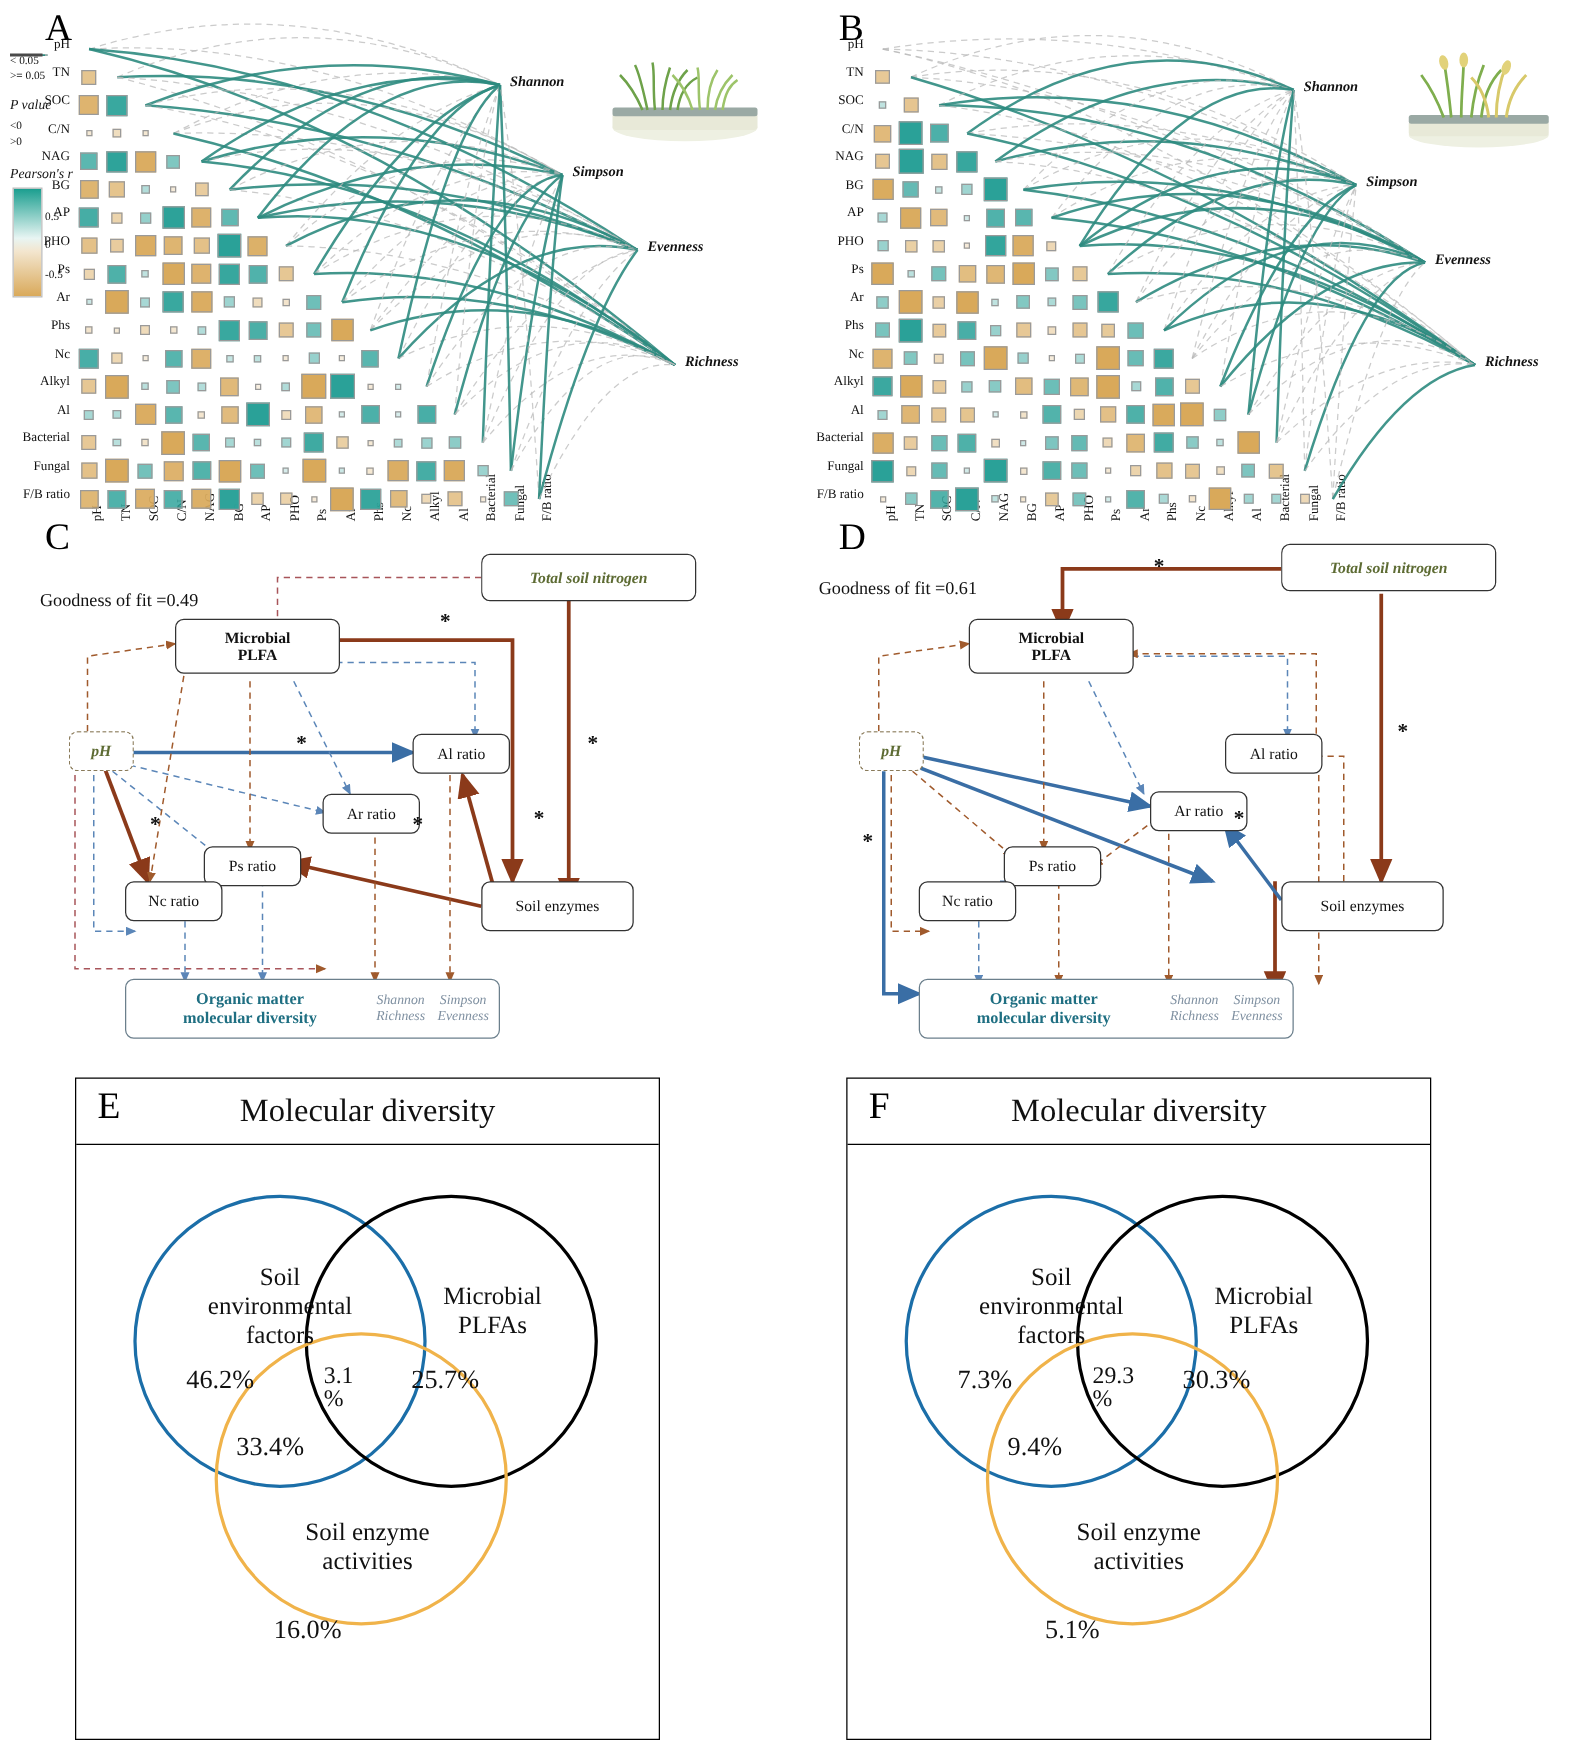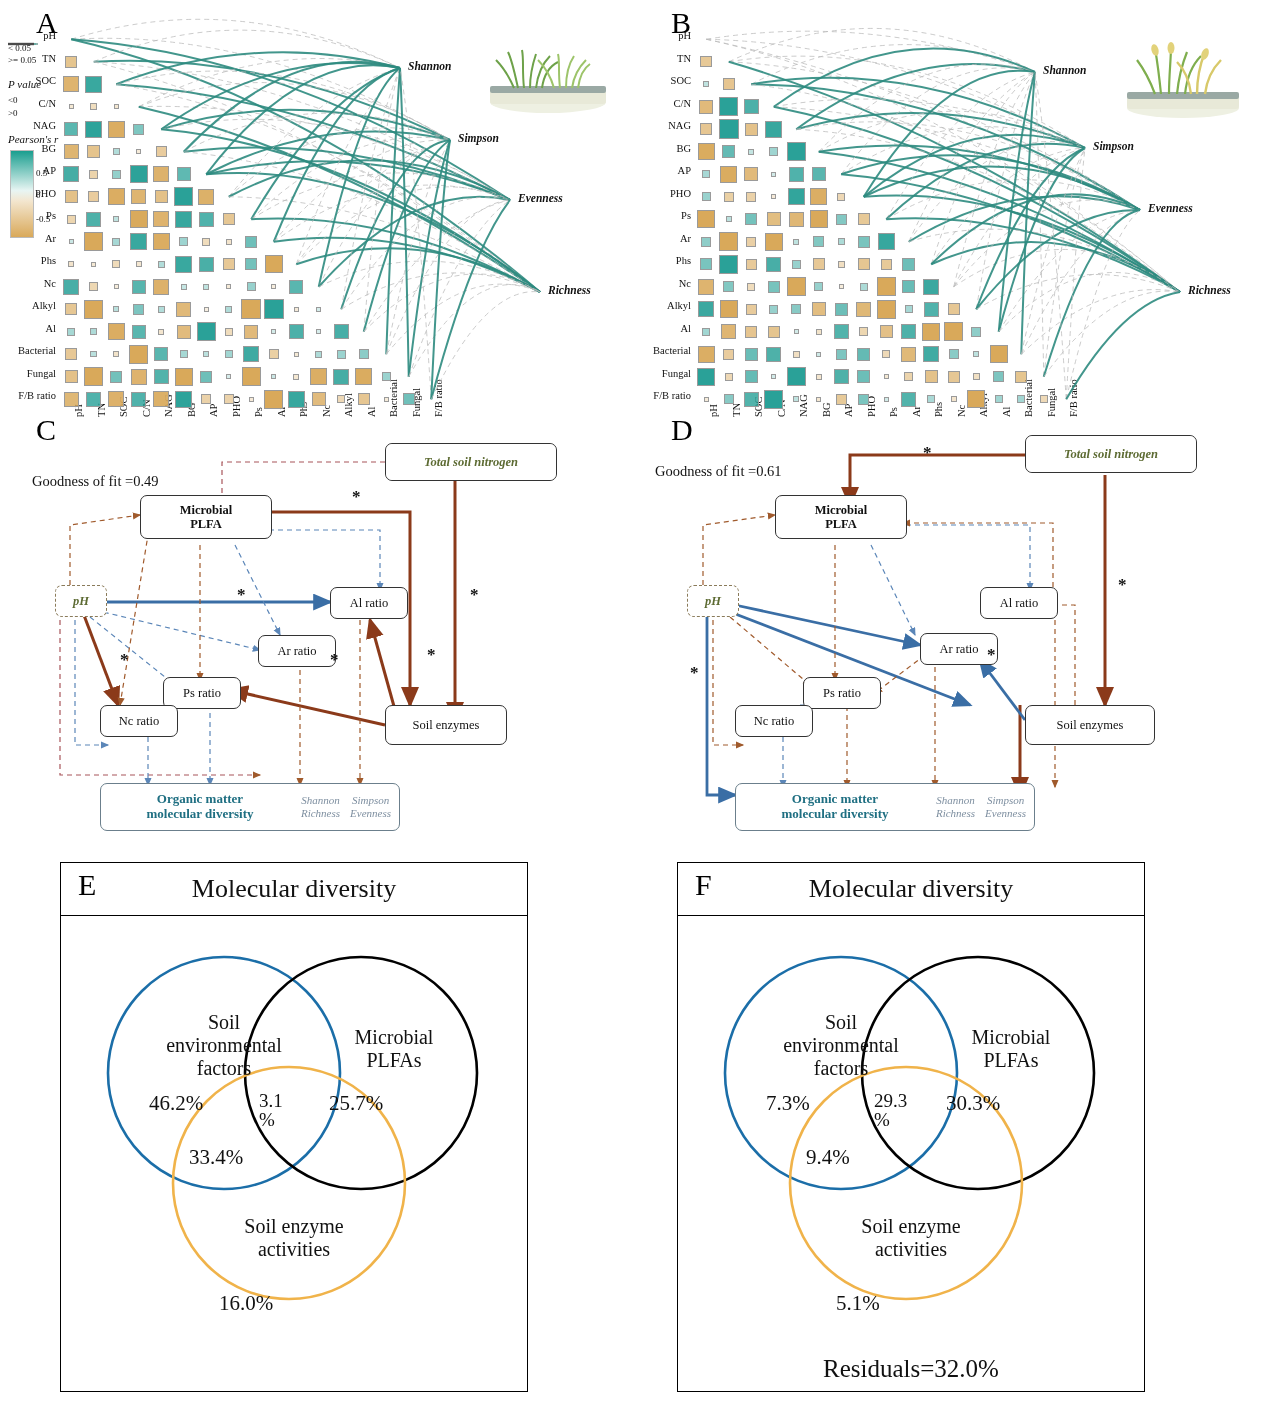--- a/index.html
+++ b/index.html
@@ -817,15 +817,14 @@
     <div class="vpct" style="left:268px;top:228px;width:120px;">30.3%</div>
 
     <div class="vtxt" style="left:158px;top:352px;width:150px;white-space:pre-line;">Soil enzyme
 activities</div>
     <div class="vpct" style="left:158px;top:428px;width:150px;">5.1%</div>
 
     <div class="vpct" style="left:196px;top:228px;width:78px;white-space:pre-line;font-size:19px;line-height:1.0;">29.3
 %</div>
     <div class="vpct" style="left:128px;top:282px;width:110px;">9.4%</div>
 
-    <div class="resid">Residuals=32.0%</div>
   </div>
 </div>
 
 </body></html>

